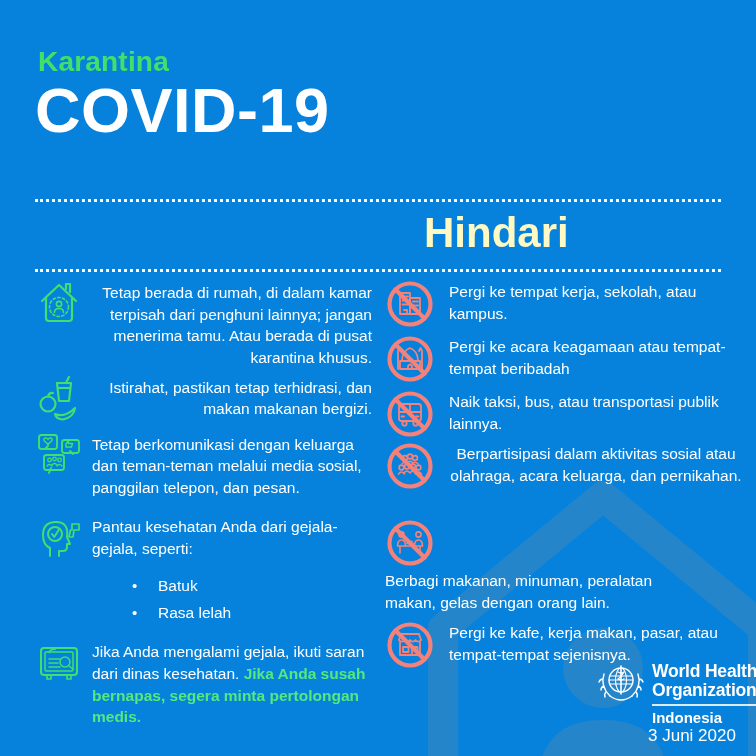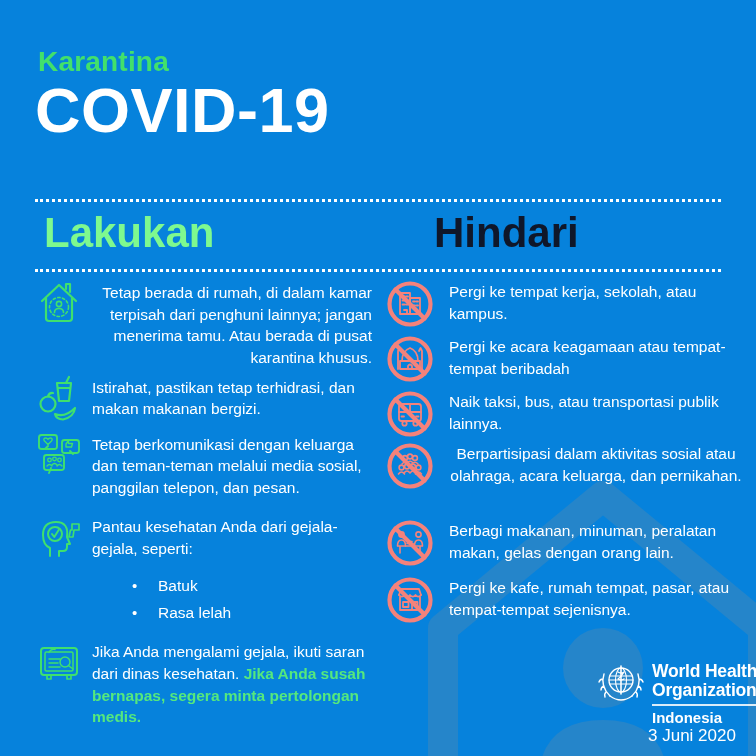--- a/index.html
+++ b/index.html
@@ -10,32 +10,32 @@
   }
   
   .kicker{position:absolute;left:38px;top:46px;font-size:28px;font-weight:bold;color:#42e06b;letter-spacing:.2px;}
   .title{position:absolute;left:35px;top:74px;font-size:63px;font-weight:800;color:#fff;letter-spacing:.5px;}
   
   .dotline{position:absolute;left:35px;width:686px;height:0;border-top:3px dotted #fff;}
   .dotline.l1{top:199px;} .dotline.l2{top:269px;}
   
   .col-head{position:absolute;top:209px;font-size:42px;font-weight:bold;}
   .do-head{left:44px;color:#7ef98f;}
-  .avoid-head{left:434px;color:#0f172a;}
+  .avoid-head{left:424px;color:#fef9c3;}
   
   .do-col{position:absolute;left:36px;top:280px;width:336px;}
   .avoid-col{position:absolute;left:385px;top:279px;width:358px;}
   .row{display:flex;align-items:flex-start;}
   .do-col .ic{width:46px;height:46px;flex:0 0 46px;margin-right:10px;}
   .avoid-col .ic{width:50px;height:50px;flex:0 0 50px;margin-right:14px;}
   .tx{font-size:15.5px;line-height:1.4;padding-top:2px;color:#fff;}
   .do-col .tx{width:292px;}
   .avoid-col .tx{width:294px;}
-  .r1{margin-bottom:6px;text-align:right;} .r2{margin-bottom:11px;} .r3{margin-bottom:15px;} .r4{margin-bottom:12px;}
-  .a1{margin-bottom:5px;} .a2{margin-bottom:5px;} .a3{margin-bottom:2px;} .a4{margin-bottom:27px;text-align:center;} .a5{margin-bottom:7px;}
+  .r1{margin-bottom:6px;text-align:right;} .r2{margin-bottom:11px;text-align:right;} .r3{margin-bottom:15px;} .r4{margin-bottom:12px;}
+  .a1{margin-bottom:5px;} .a2{margin-bottom:5px;} .a3{margin-bottom:2px;} .a4{margin-bottom:27px;text-align:center;} .a5{margin-bottom:7px;flex-direction:column;}
   .green-strong{color:#55e87d;font-weight:bold;}
   
   .symptoms{list-style:none;margin:15px 0 0 0;padding:0 0 0 40px;}
   .symptoms li{font-size:15.5px;line-height:1.5;margin-bottom:3px;}
   .symptoms li::before{content:"\2022";display:inline-block;width:26px;font-size:15px;}
   
   .watermark{position:absolute;right:-62px;bottom:-42px;width:430px;height:330px;opacity:.78;}
   
   .who{position:absolute;left:598px;top:662px;display:flex;align-items:flex-start;}
   .who-emblem{width:46px;height:46px;margin-right:8px;margin-top:-2px;}
@@ -60,21 +60,20 @@
       <path d="M150,318 Q150,252 215,252 Q280,252 280,318 Z"></path>
     </g>
   </svg>
 
   <div class="kicker">Karantina</div>
   <div class="title">COVID-19</div>
 
   <div class="dotline l1"></div>
   <div class="dotline l2"></div>
 
-  <div class="col-head do-head">Lakukan</div>
   <div class="col-head avoid-head">Hindari</div>
 
   <div class="do-col">
 
     <div class="row r1">
       <span class="ic">
         <svg viewBox="0 0 46 46" width="46" height="46" fill="none" stroke="#3fe06d" stroke-width="2.2" stroke-linecap="round" stroke-linejoin="round">
           <path d="M30,9 V4 H34 V12"></path>
           <path d="M6,21 L23,5 L40,21"></path>
           <path d="M10,18 V38 Q10,41 13,41 H33 Q36,41 36,38 V18"></path>
@@ -264,21 +263,21 @@
             <path d="M15,22 V35 H35 V22"></path>
             <rect x="27" y="27" width="5.5" height="8"></rect>
             <rect x="18" y="27" width="5.5" height="5"></rect>
           </g>
           <g stroke-width="4.2">
             <circle cx="25" cy="25" r="20.5"></circle>
             <path d="M10.5,10.5 L39.5,39.5"></path>
           </g>
         </svg>
       </span>
-      <span class="tx">Pergi ke kafe, rumah tempat, pasar, atau tempat-tempat sejenisnya.</span>
+      <span class="tx">Pergi ke kafe, kerja makan, pasar, atau tempat-tempat sejenisnya.</span>
     </div>
   </div>
 
   <div class="who">
     <span class="who-emblem">
       <svg viewBox="0 0 46 46" width="46" height="46" fill="none" stroke="#fff" stroke-linecap="round" stroke-linejoin="round">
         <circle cx="23" cy="20" r="12" stroke-width="1.4"></circle>
         <ellipse cx="23" cy="20" rx="5.5" ry="12" stroke-width="1.1"></ellipse>
         <path d="M11.5,16 h23 M11,20 h24 M11.5,24 h23" stroke-width="1.1"></path>
         <path d="M23,6 V34" stroke-width="1.6"></path>

